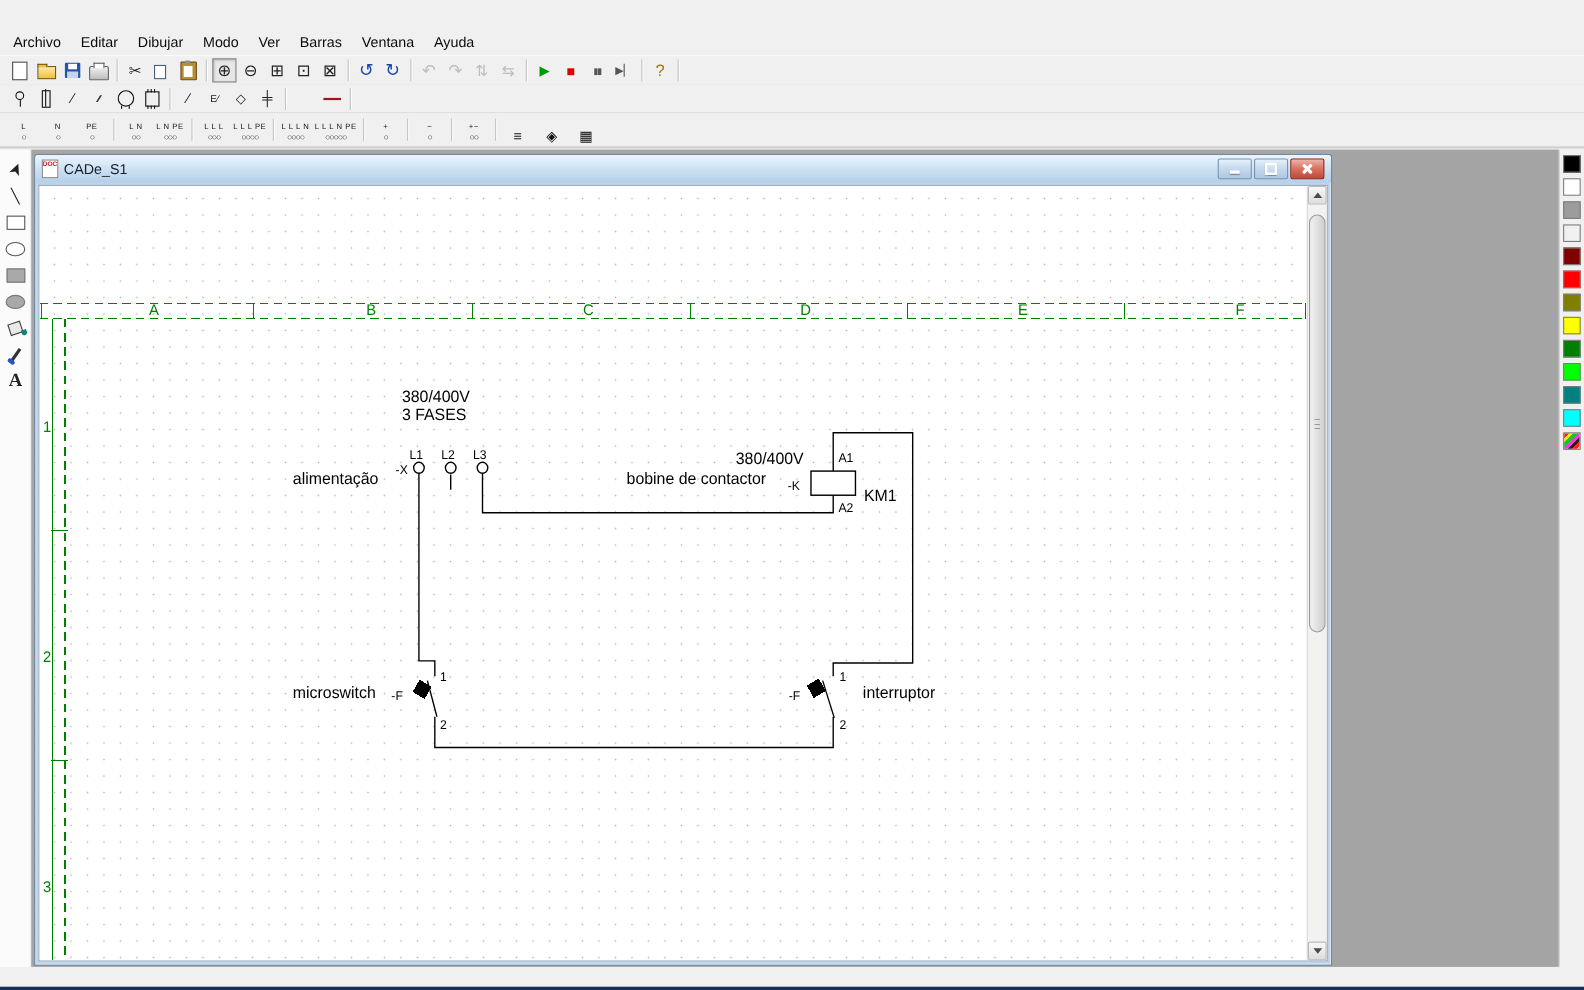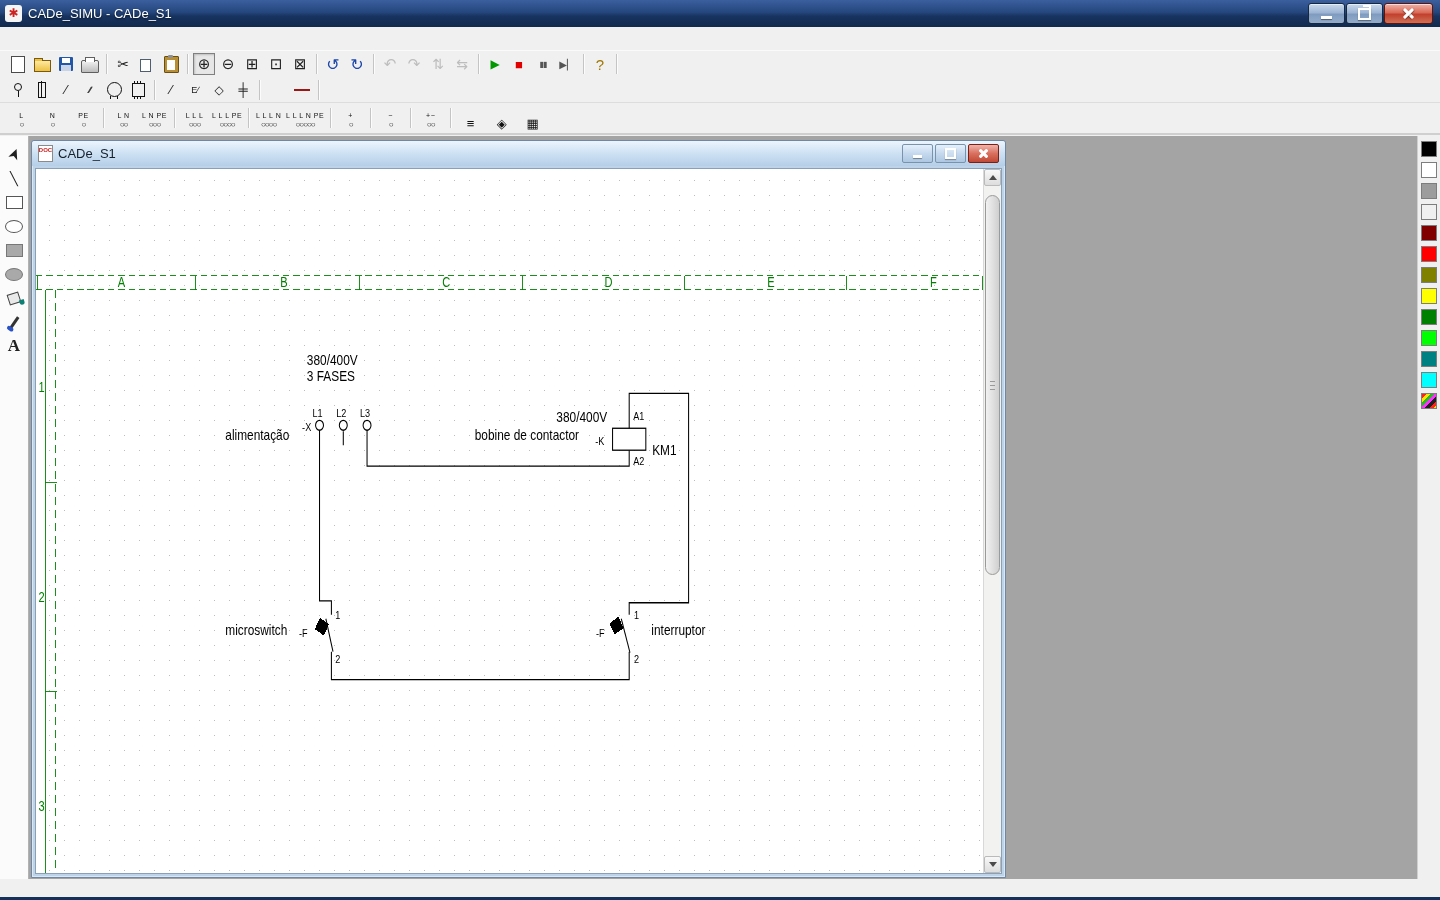--- a/index.html
+++ b/index.html
@@ -104,21 +104,21 @@
 
   
   .colorbar{position:absolute;top:136px;right:0;width:22px;bottom:21px;background:#f0f0f0;
     border-left:1px solid #cfcfcf;display:flex;flex-direction:column;align-items:center;
     padding-top:5px;gap:5px;}
   .swatch{width:16px;height:16px;border:1px solid #7d7d7d;box-sizing:border-box;}
   .swatch.multi{background:repeating-linear-gradient(135deg,#ff2020 0 3px,#ffe000 3px 6px,#20c020 6px 9px,#ff30ff 9px 12px,#202020 12px 15px);}
 
   
   .workspace{position:absolute;top:136px;left:29px;right:23px;bottom:21px;background:#a4a4a4;}
-  .docwin{position:absolute;left:2px;top:4px;width:975px;height:738px;background:#bdd3e8;
+  .docwin{position:absolute;left:2px;top:4px;width:1180px;height:738px;background:#bdd3e8;
     border:1px solid #6f87a2;border-radius:3px 3px 0 0;box-sizing:border-box;
     box-shadow:inset 0 0 0 1px #dbe8f4;}
   .doc-titlebar{height:25px;display:flex;align-items:center;padding:0 6px;
     background:linear-gradient(#ecf5fe,#cde1f3 50%,#b6cfe8);border-radius:3px 3px 0 0;}
   .doc-icon{width:13px;height:15px;background:#fff;border:1px solid #8a8a8a;margin-right:5px;
     display:flex;align-items:flex-start;justify-content:center;}
   .doc-icon span{font-size:6px;font-weight:bold;color:#cc2222;line-height:8px;}
   .doc-title{font-size:13px;color:#16202c;}
   .docbtns{margin-left:auto;display:flex;gap:2px;}
   .dbtn{width:29px;height:17px;border:1px solid #7a93ad;border-radius:2px;
@@ -158,36 +158,31 @@
   .sb-sep.s1{left:1283px;} .sb-sep.s2{left:1355px;}
   .sb-panel{position:absolute;top:1px;}
   .sb-panel.p1{left:1290px;} .sb-panel.p2{left:1362px;}
   .bottomstrip{position:absolute;left:0;right:0;bottom:0;height:3px;background:#16305c;}
 </style>
 </head>
 <body>
 
 <div class="app">
 
-  <div class="titlebar">
-    <span class="app-icon"></span>
-    <span class="title">CADe_SIMU - CADe_S1</span>
-    <div class="winbtns">
-      <div class="wbtn">
-          <span class="g-min"></span>
-        </div>
-      <div class="wbtn">
-          <span class="g-restore"></span>
-        </div>
-      <div class="wbtn close">
-          <span class="g-close"></span>
-        </div>
-    </div>
-  </div>
-
+
+  <div class="menubar" id="menubar">
+      <div class="menu-item">Archivo</div>
+      <div class="menu-item">Editar</div>
+      <div class="menu-item">Dibujar</div>
+      <div class="menu-item">Modo</div>
+      <div class="menu-item">Ver</div>
+      <div class="menu-item">Barras</div>
+      <div class="menu-item">Ventana</div>
+      <div class="menu-item">Ayuda</div>
+    </div>
 
   <div class="toolbar row1" id="tb-main">
       <div class="tbtn">
         <span class="glyph gi-new-file"></span>
       </div>
       <div class="tbtn">
         <span class="glyph gi-open-file"></span>
       </div>
       <div class="tbtn">
         <span class="glyph gi-save-file"></span>

